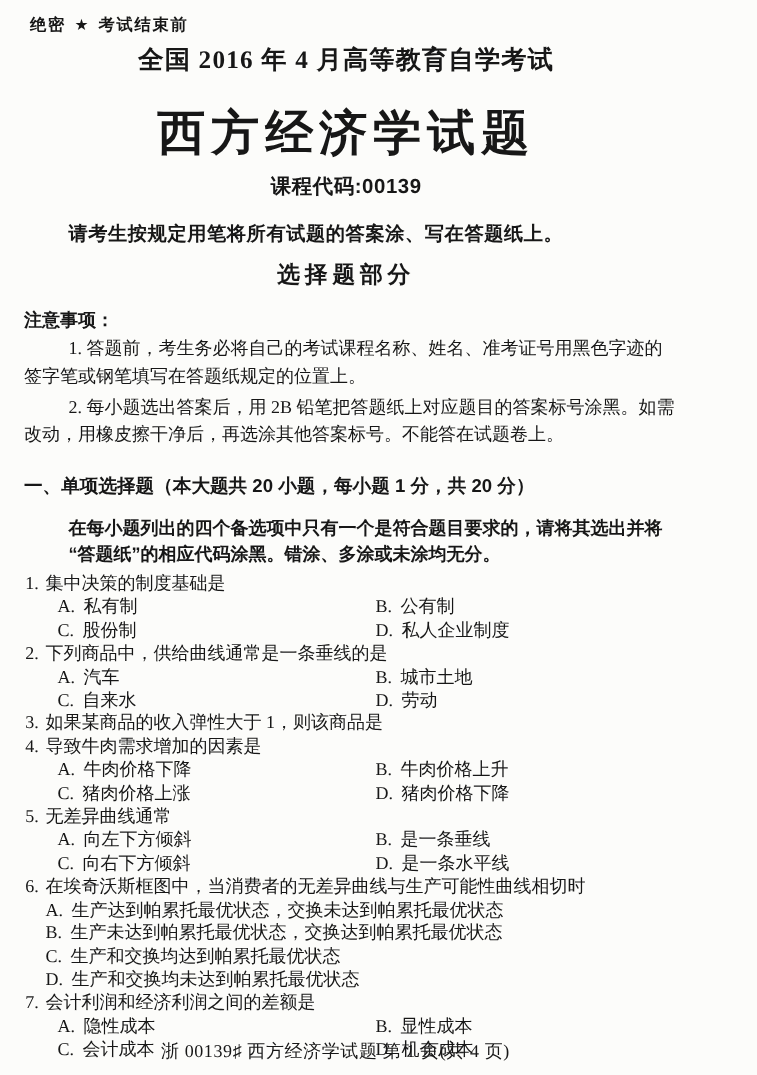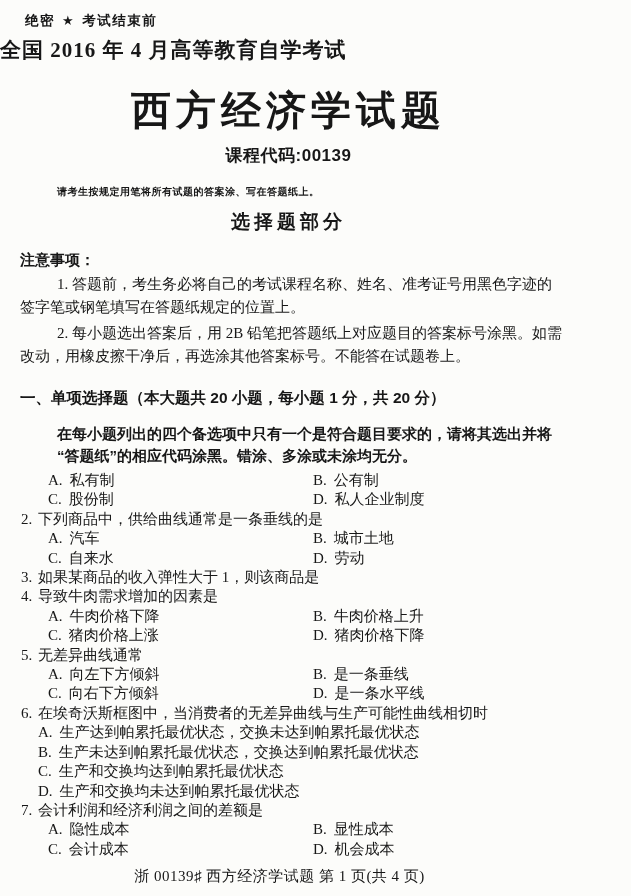--- a/index.html
+++ b/index.html
@@ -14,38 +14,38 @@
 
   .secrecy-line {
     padding: 12px 0 0 25px;
     font-family: "Liberation Sans", "DejaVu Sans", sans-serif;
     font-weight: bold; font-size: 13.5px; letter-spacing: 1.5px;
     height: 30px;
   }
   .secrecy-line .star { margin: 0 7px; font-size: 13px; }
 
   .exam-session {
-    margin-top: 6px; 
+    margin-top: 6px; text-align: center;
     font-family: "Liberation Serif", "DejaVu Serif", serif;
     font-size: 21px; font-weight: 600; letter-spacing: 1px;
   }
   .paper-title {
     margin: 19px 0 0; text-align: center;
     font-family: "Liberation Sans", "DejaVu Sans", sans-serif;
     font-size: 40px; font-weight: bold; letter-spacing: 5px;
   }
   .course-code {
     margin-top: 6px; text-align: center;
     font-family: "Liberation Sans", "DejaVu Sans", sans-serif;
     font-size: 17px; font-weight: bold; letter-spacing: 0.5px;
   }
   .answer-instruction {
     margin: 18px 16px 0 57px;
     font-family: "Liberation Sans", "DejaVu Sans", sans-serif;
-    font-size: 10px; font-weight: 600; letter-spacing: 0.5px;
+    font-size: 16px; font-weight: 600; letter-spacing: 0.5px;
   }
   .section-title {
     margin-top: 10px; text-align: center;
     font-family: "Liberation Sans", "DejaVu Sans", sans-serif;
     font-size: 19px; font-weight: bold; letter-spacing: 4px;
   }
   .notices-title {
     margin: 16px 0 0 20px;
     font-family: "Liberation Sans", "DejaVu Sans", sans-serif;
     font-size: 15px; font-weight: 600;
@@ -103,20 +103,21 @@
     <div class="notices-title">注意事项：</div>
     <p class="notice">1. 答题前，考生务必将自己的考试课程名称、姓名、准考证号用黑色字迹的签字笔或钢笔填写在答题纸规定的位置上。</p>
     <p class="notice">2. 每小题选出答案后，用 2B 铅笔把答题纸上对应题目的答案标号涂黑。如需改动，用橡皮擦干净后，再选涂其他答案标号。不能答在试题卷上。</p>
   </div>
 
   <div class="part-one">
     <div class="part-heading">一、单项选择题（本大题共 20 小题，每小题 1 分，共 20 分）</div>
     <div class="part-instruction">在每小题列出的四个备选项中只有一个是符合题目要求的，请将其选出并将“答题纸”的相应代码涂黑。错涂、多涂或未涂均无分。</div>
     <div class="questions" id="questions">
         <div class="question">
+          <div class="q-stem"><span class="q-num">1.</span><span class="q-text">集中决策的制度基础是</span></div>
           <div class="options grid">
             <div class="option"><span class="opt-label">A.</span><span class="opt-text">私有制</span></div>
             <div class="option"><span class="opt-label">B.</span><span class="opt-text">公有制</span></div>
             <div class="option"><span class="opt-label">C.</span><span class="opt-text">股份制</span></div>
             <div class="option"><span class="opt-label">D.</span><span class="opt-text">私人企业制度</span></div>
           </div>
         </div>
         <div class="question">
           <div class="q-stem"><span class="q-num">2.</span><span class="q-text">下列商品中，供给曲线通常是一条垂线的是</span></div>
           <div class="options grid">

